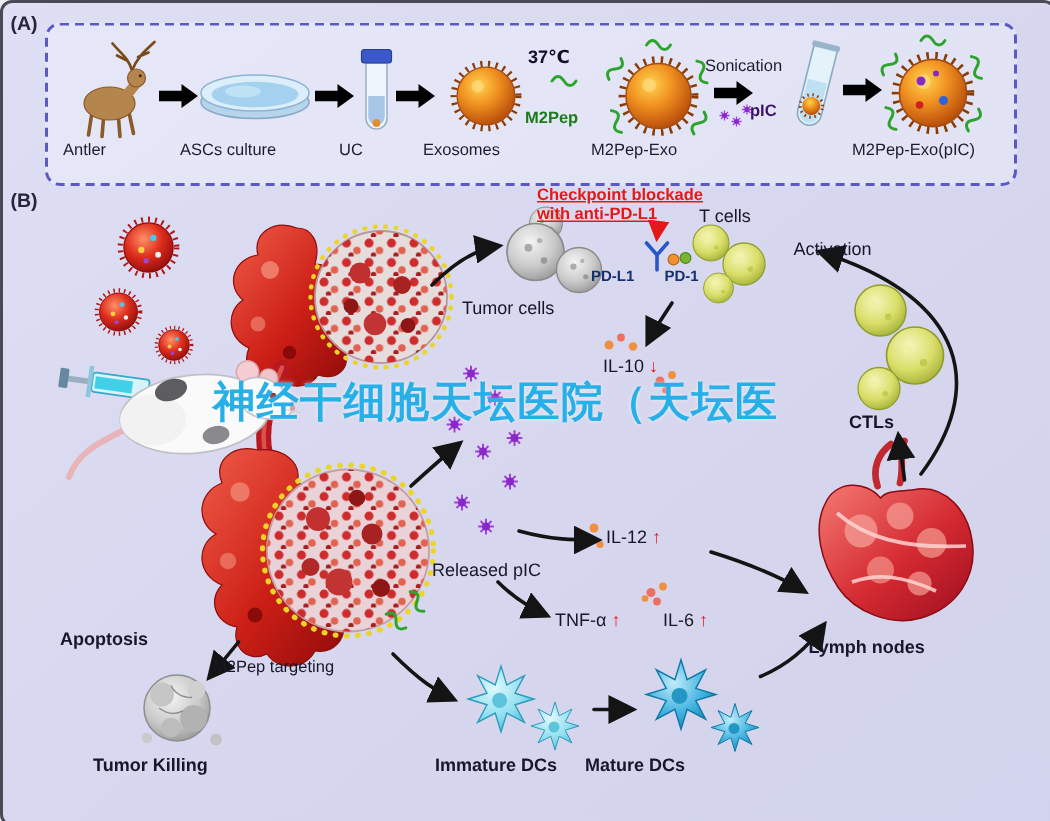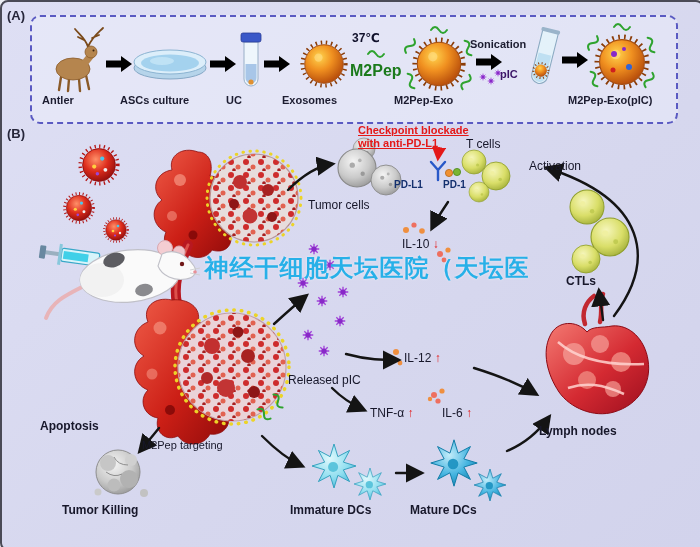--- a/index.html
+++ b/index.html
@@ -3,30 +3,30 @@
 <meta charset="utf-8">
 <style>
   html,body{margin:0;padding:0;}
   body{background:#eceef4;font-family:"Liberation Sans","DejaVu Sans",sans-serif;}
   .stage{position:relative;width:700px;height:547px;background:linear-gradient(140deg,#dedff4 0%,#d6d7ee 60%,#d2d3ec 100%);
          border:2px solid #4a4a56;border-radius:8px;overflow:hidden;}
   .panelA-box{position:absolute;left:28px;top:13px;width:644px;height:105px;border:2px dashed #5a5ac2;border-radius:10px;
          background:rgba(240,242,253,.45);z-index:0;}
   svg.gfx{position:absolute;left:0;top:0;z-index:1;}
   .lbl{position:absolute;z-index:2;font-size:12px;color:#17172a;text-align:left;line-height:1.12;white-space:nowrap;}
-  .lblA{font-size:11px;font-weight:700;color:#1c1c30;}
+  .lblA{font-size:11px;font-weight:400;color:#1c1c30;}
   .b{font-weight:bold;}
   .panel-tag{position:absolute;z-index:2;font-size:13px;font-weight:bold;color:#26263a;}
   .checkpoint{color:#e41818;font-weight:bold;font-size:11px;line-height:1.18;white-space:nowrap;text-decoration:underline;}
   .dir{color:#e41818;font-weight:bold;}
   .pdlbl{font-size:10px;font-weight:bold;color:#14306e;}
-  .grn-lbl{color:#1b7a1b;font-weight:bold;font-size:16px;}
+  .grn-lbl{color:#1b7a1b;font-weight:bold;font-size:11px;margin-top:11px;}
   .temp{font-weight:bold;font-size:12px;color:#10102a;}
   .pic-lbl{font-size:11px;font-weight:bold;color:#3a1466;}
-  .watermark{position:absolute;left:140px;top:252px;width:450px;z-index:3;text-align:center;font-size:24px;font-weight:bold;
+  .watermark{position:absolute;left:140px;top:252px;width:450px;z-index:3;text-align:left;font-size:28px;font-weight:bold;
          color:#27b0e8;line-height:28px;text-shadow:0 0 3px rgba(255,255,255,.55);letter-spacing:1px;}
   .grn{stroke:#2ea32e;stroke-width:2;fill:none;stroke-linecap:round;}
   .arr{stroke:#141414;stroke-width:2.4;fill:none;marker-end:url(#ah);stroke-linecap:round;}
   .arrR{stroke:#e41818;stroke-width:1.8;fill:none;marker-end:url(#ahr);stroke-linecap:round;}
 </style>
 </head>
 <body>
 
 <div class="stage">
   <div class="panelA-box"></div>
@@ -386,18 +386,18 @@
   </div>
   <div class="lbl" style="left:440px;top:405px;width:58px">
     <span>IL-6</span>
     <span class="dir">↑</span>
   </div>
   <div class="lbl b" style="left:537px;top:423px;width:106px">Lymph nodes</div>
   <div class="lbl b" style="left:38px;top:418px;width:96px">Apoptosis</div>
   <div class="lbl" style="left:140px;top:437px;width:132px;font-size:11px">M2Pep targeting</div>
   <div class="lbl b" style="left:60px;top:502px;width:120px">Tumor Killing</div>
   <div class="lbl b" style="left:288px;top:502px;width:118px">Immature DCs</div>
-  <div class="lbl b" style="left:408px;top:502px;width:116px">Mature DCs</div>
+  <div class="lbl b" style="left:388px;top:502px;width:116px">Mature DCs</div>
 
   <div class="watermark">
     <div>神经干细胞天坛医院（天坛医</div>
   </div>
 </div>
 
 </body></html>

